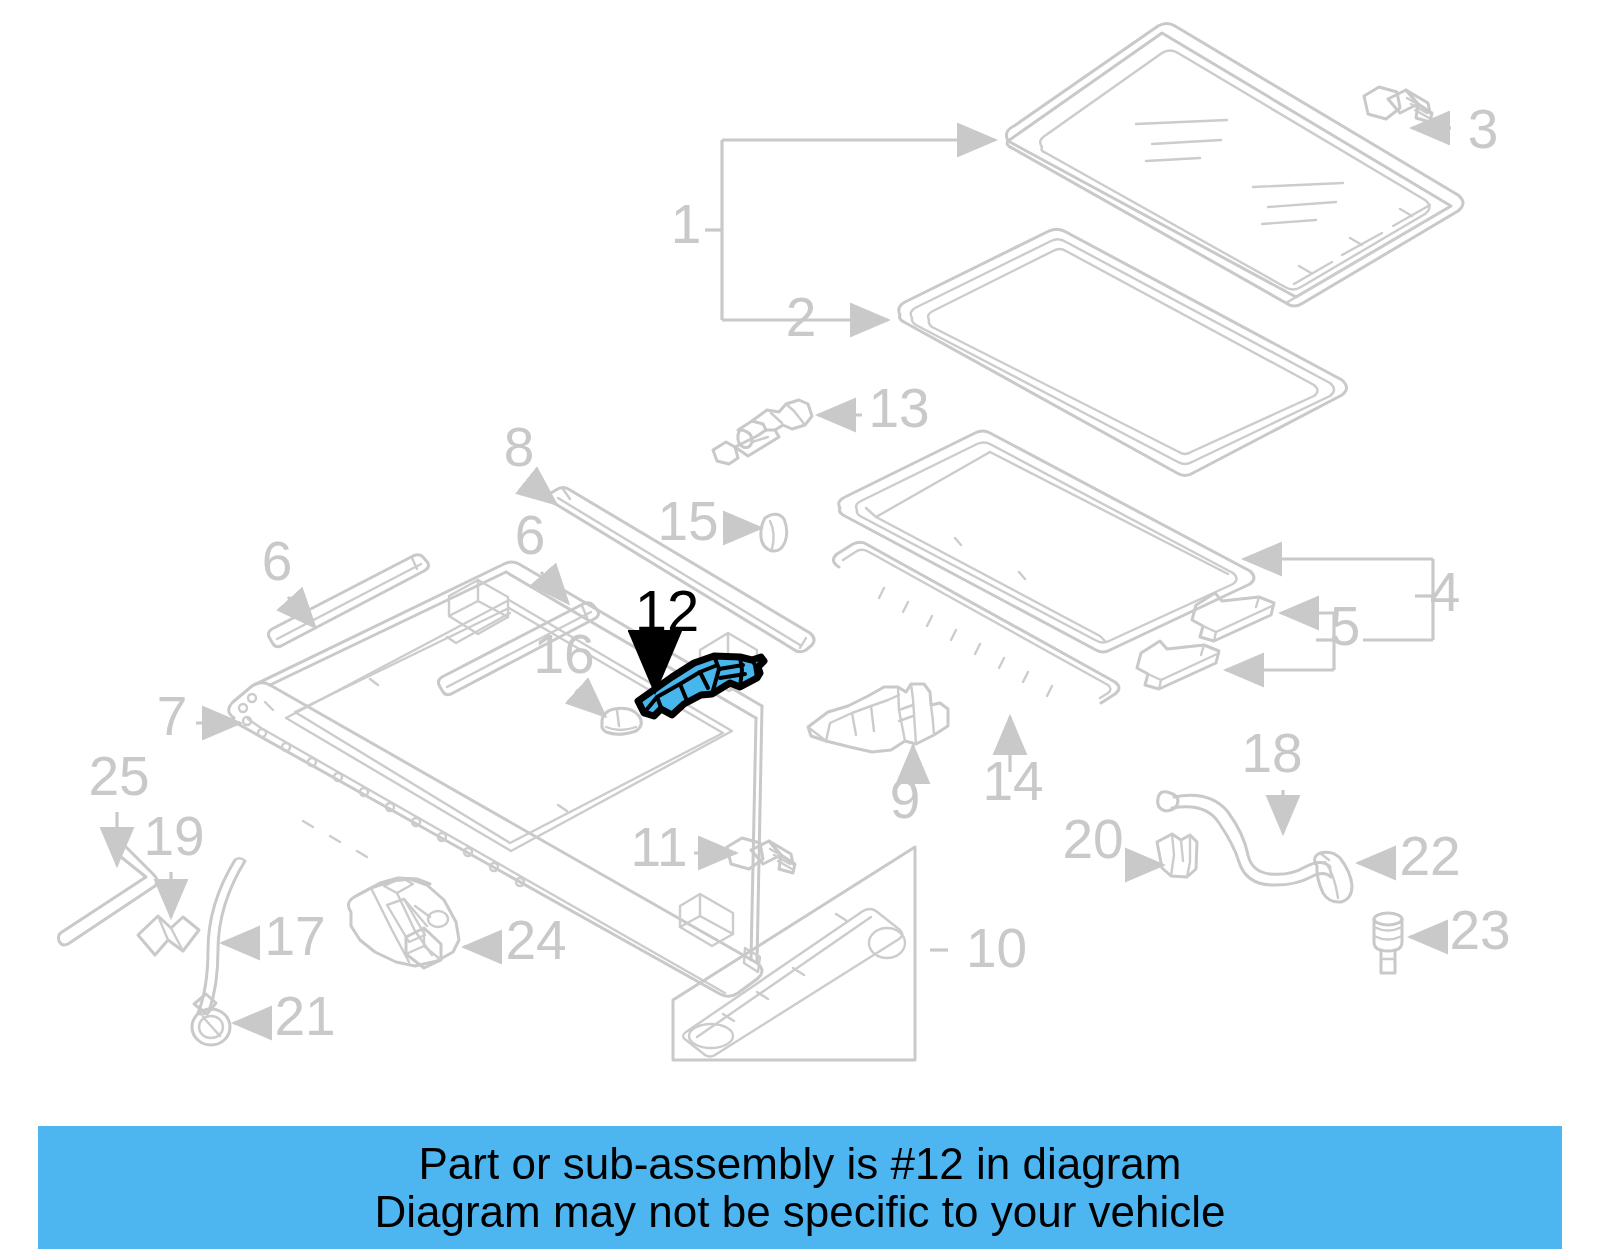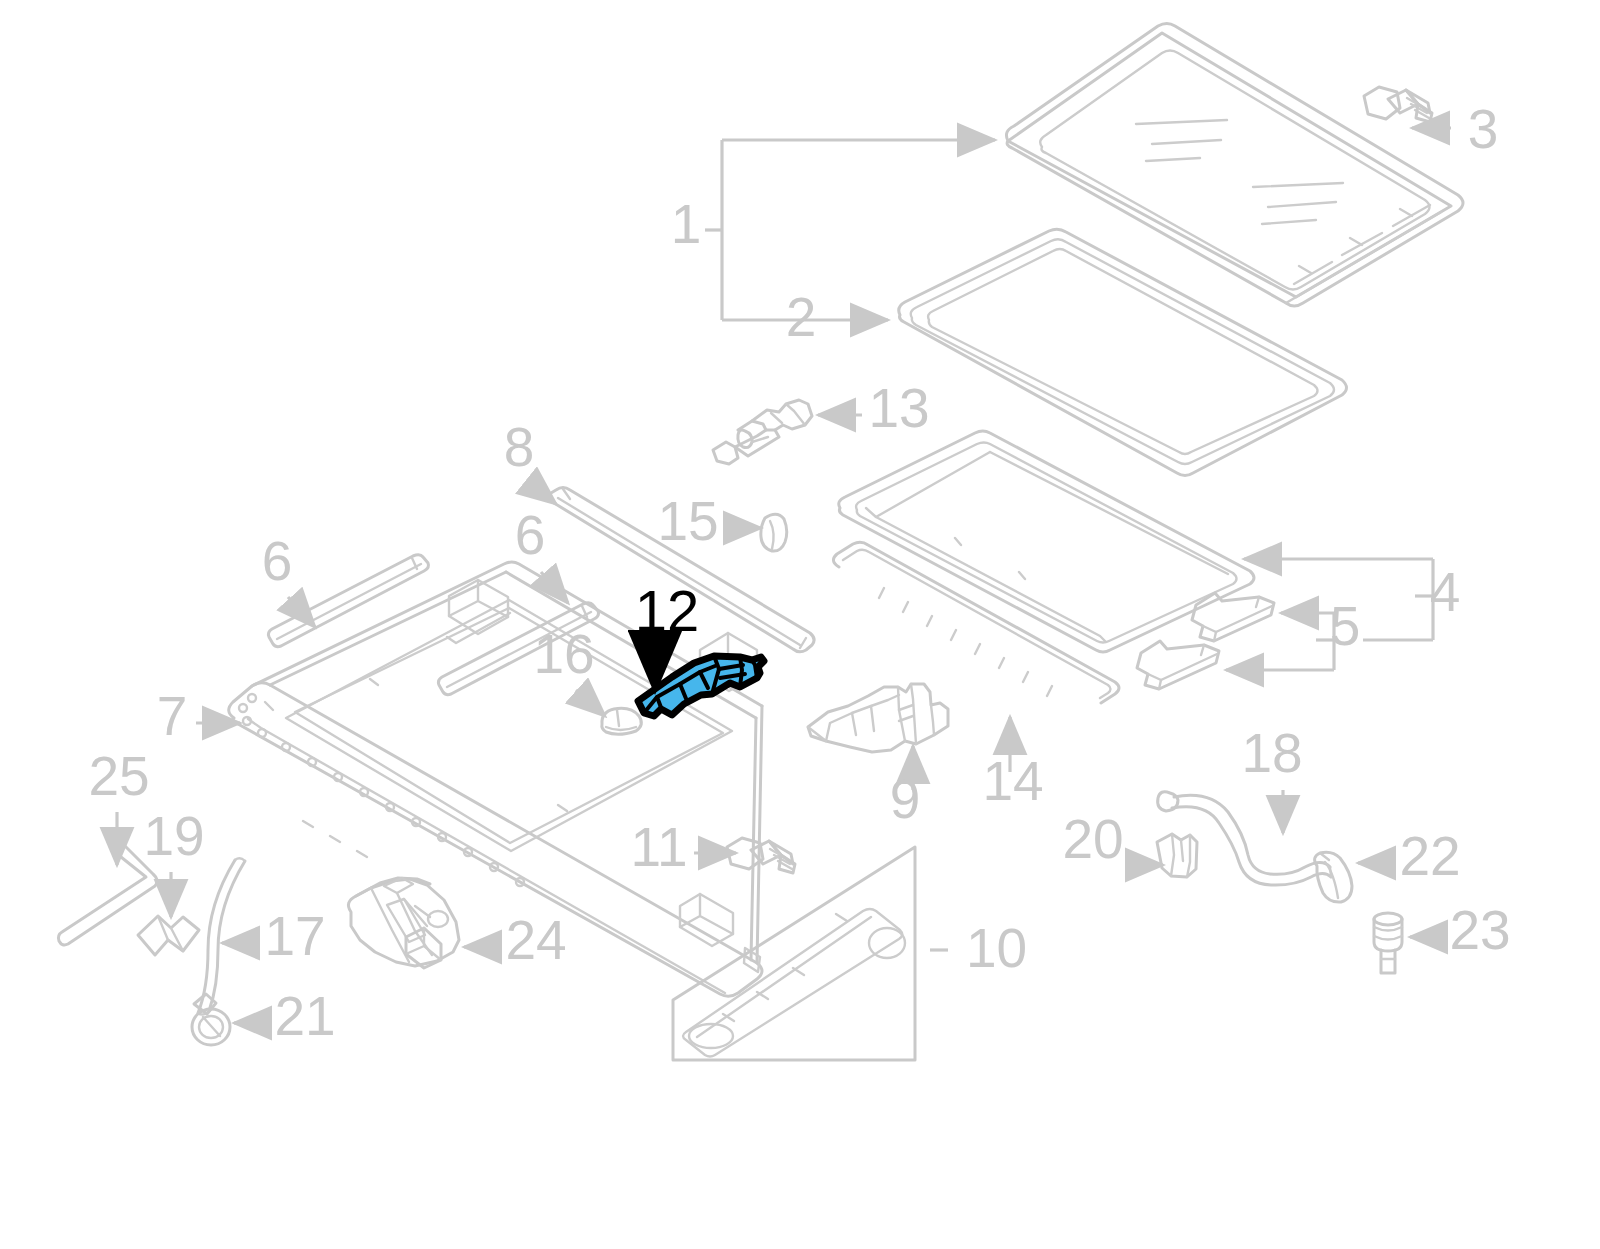--- a/index.html
+++ b/index.html
@@ -452,14 +452,18 @@
     <text class="callout-num" x="174" y="855" text-anchor="middle">19</text>
     <text class="callout-num" x="1093" y="858" text-anchor="middle">20</text>
     <text class="callout-num" x="305" y="1035" text-anchor="middle">21</text>
     <text class="callout-num" x="1430" y="875" text-anchor="middle">22</text>
     <text class="callout-num" x="1480" y="949" text-anchor="middle">23</text>
     <text class="callout-num" x="536" y="959" text-anchor="middle">24</text>
     <text class="callout-num" x="119" y="795" text-anchor="middle">25</text>
 
   </svg>
 
+  <div id="footer-banner">
+    <div class="banner-line">Part or sub-assembly is #12 in diagram</div>
+    <div class="banner-line">Diagram may not be specific to your vehicle</div>
+  </div>
 
 </div>
 
 </body></html>

